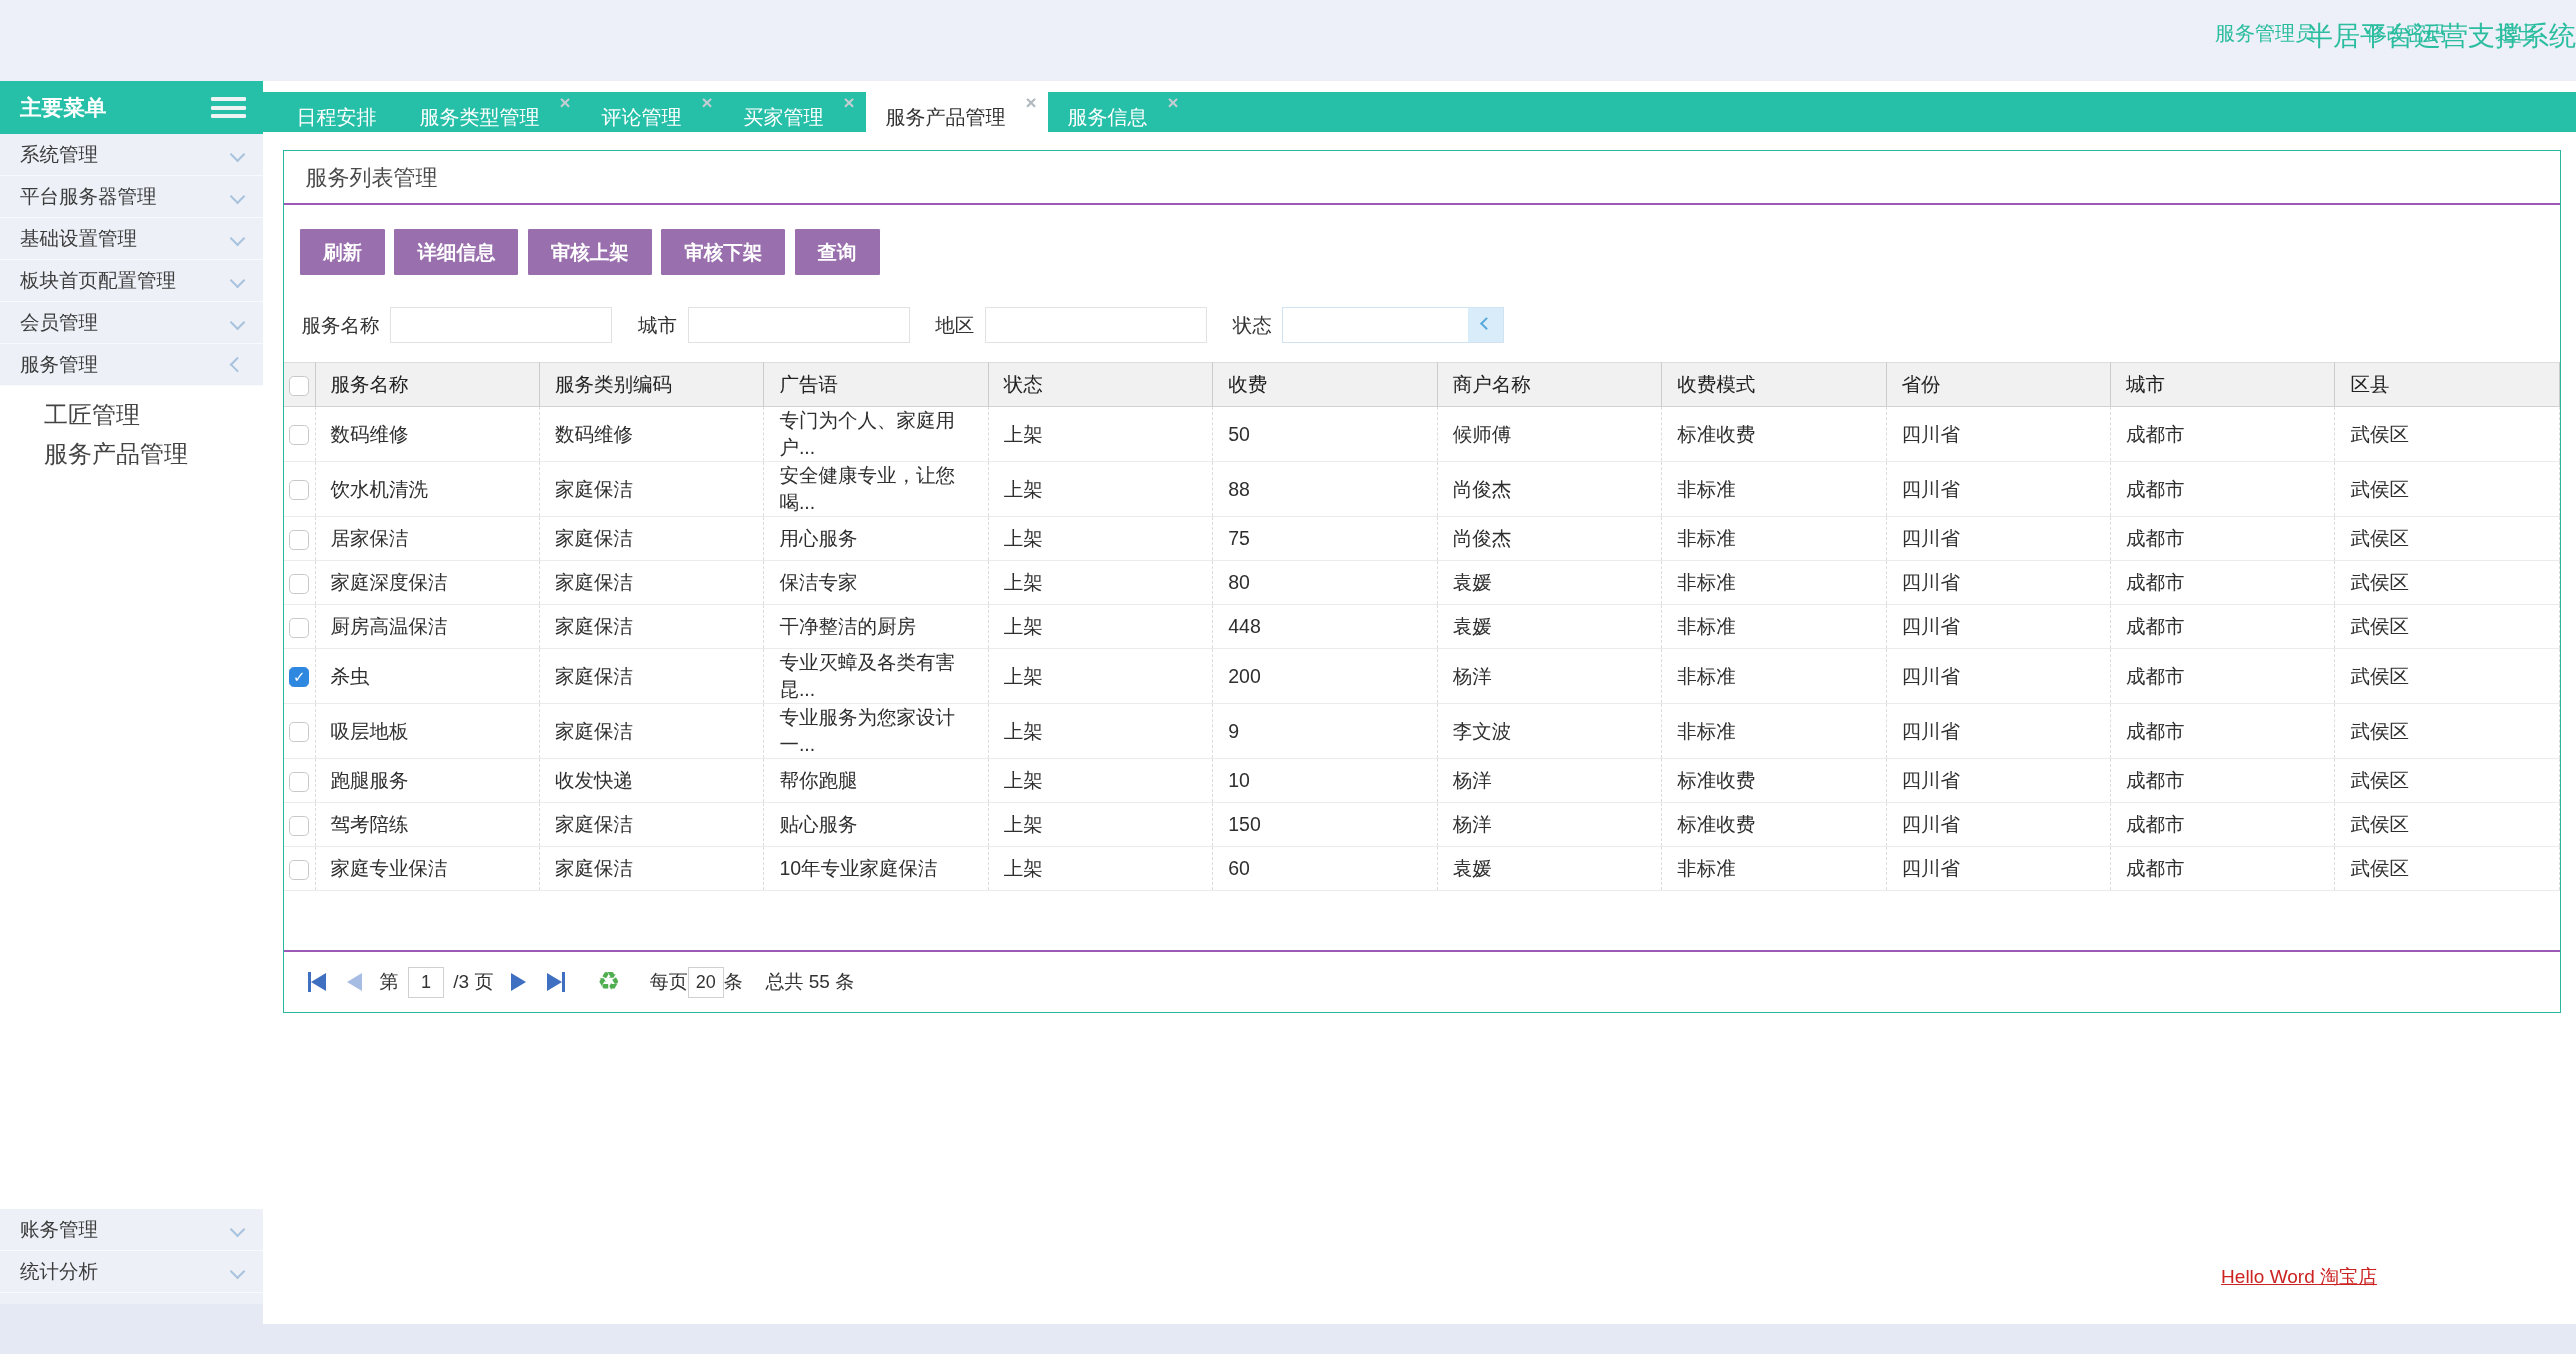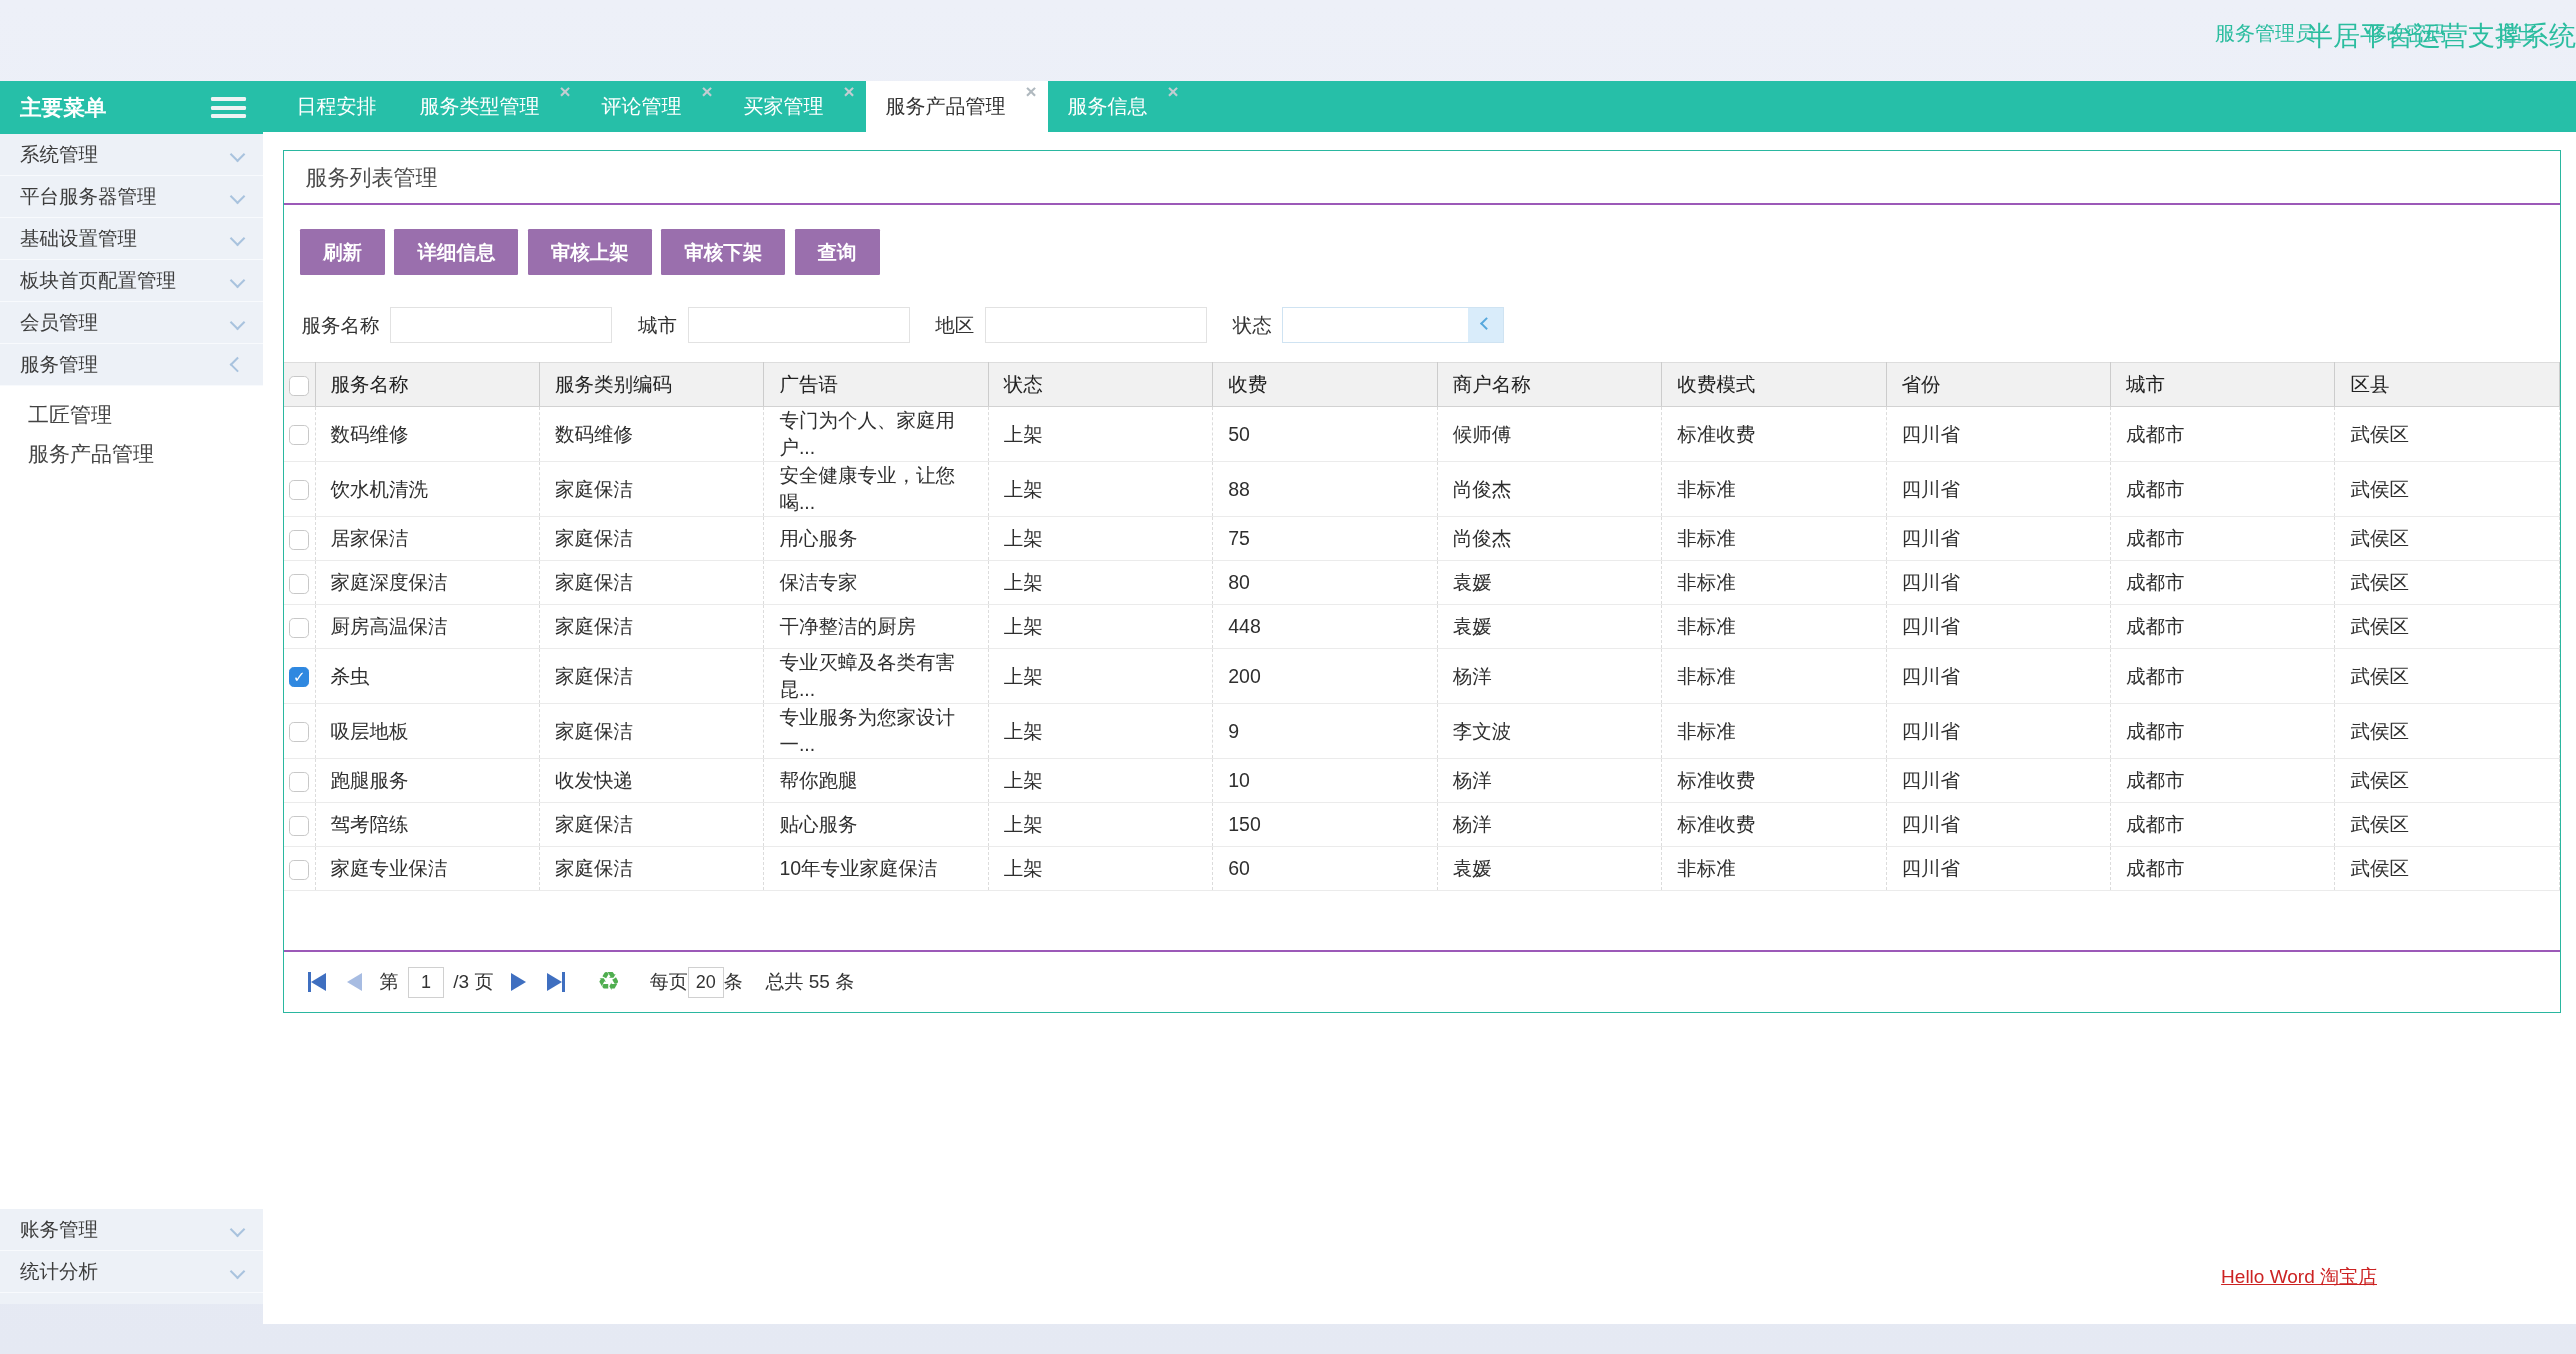--- a/index.html
+++ b/index.html
@@ -23,27 +23,27 @@
                     padding:0 17.5px 0 20px; font-size:21.6px; font-weight:bold; }
   .hamburger-icon { display:flex; flex-direction:column; gap:4.7px; cursor:pointer; }
   .hamburger-icon i { display:block; width:35px; height:4px; background:#eef3f4; border-radius:1.3px; }
   .menu-item { height:42px; flex:0 0 42px; display:flex; align-items:center;
                justify-content:space-between; padding:0 20px; font-size:19.5px;
                color:#3c3c3c; background:#edf1f7; border-bottom:1.3px solid #f8fafd; cursor:pointer; }
   .chev { width:10.8px; height:10.8px; border-left:2.7px solid #a9c3de; border-bottom:2.7px solid #a9c3de;
           transform:rotate(-45deg); flex:0 0 auto; }
   .chev.down { transform:rotate(45deg); }
   .submenu { flex:1 1 auto; background:#fff; padding-top:9.4px; }
-  .submenu-item { height:39px; display:flex; align-items:center; padding-left:28px;
-                  font-size:21px; color:#444; cursor:pointer; }
+  .submenu-item { height:39px; display:flex; align-items:center; padding-left:44px;
+                  font-size:24px; color:#444; cursor:pointer; }
   .sidebar-foot { height:10.8px; flex:0 0 10.8px; background:#edf1f7; }
 
   
   .main { position:absolute; left:263px; top:81px; right:0; bottom:31px; background:#fff; }
-  .tab-bar { height:51px; background:#26bfa8; display:flex; align-items:stretch; padding-left:13.5px; }
+  .tab-bar { height:51px; background:#26bfa8; display:flex; align-items:stretch; padding-left:13.5px;margin-top:11px; }
   .tab { position:relative; display:flex; align-items:center; padding:0 42px 0 20px;
          font-size:20px; color:#fff; cursor:pointer; white-space:nowrap; }
   .tab.no-close { padding-right:23px; }
   .tab.active { background:#fff; color:#333; }
   .tab-close { position:absolute; top:1.3px; right:10.8px; font-size:19px; font-weight:bold;
                color:#c3cdd2; cursor:pointer; line-height:1; }
   .tab.active .tab-close { color:#b0b9bf; }
 
   .content { position:absolute; top:51px; left:0; right:0; bottom:0; background:#fff; }
 

